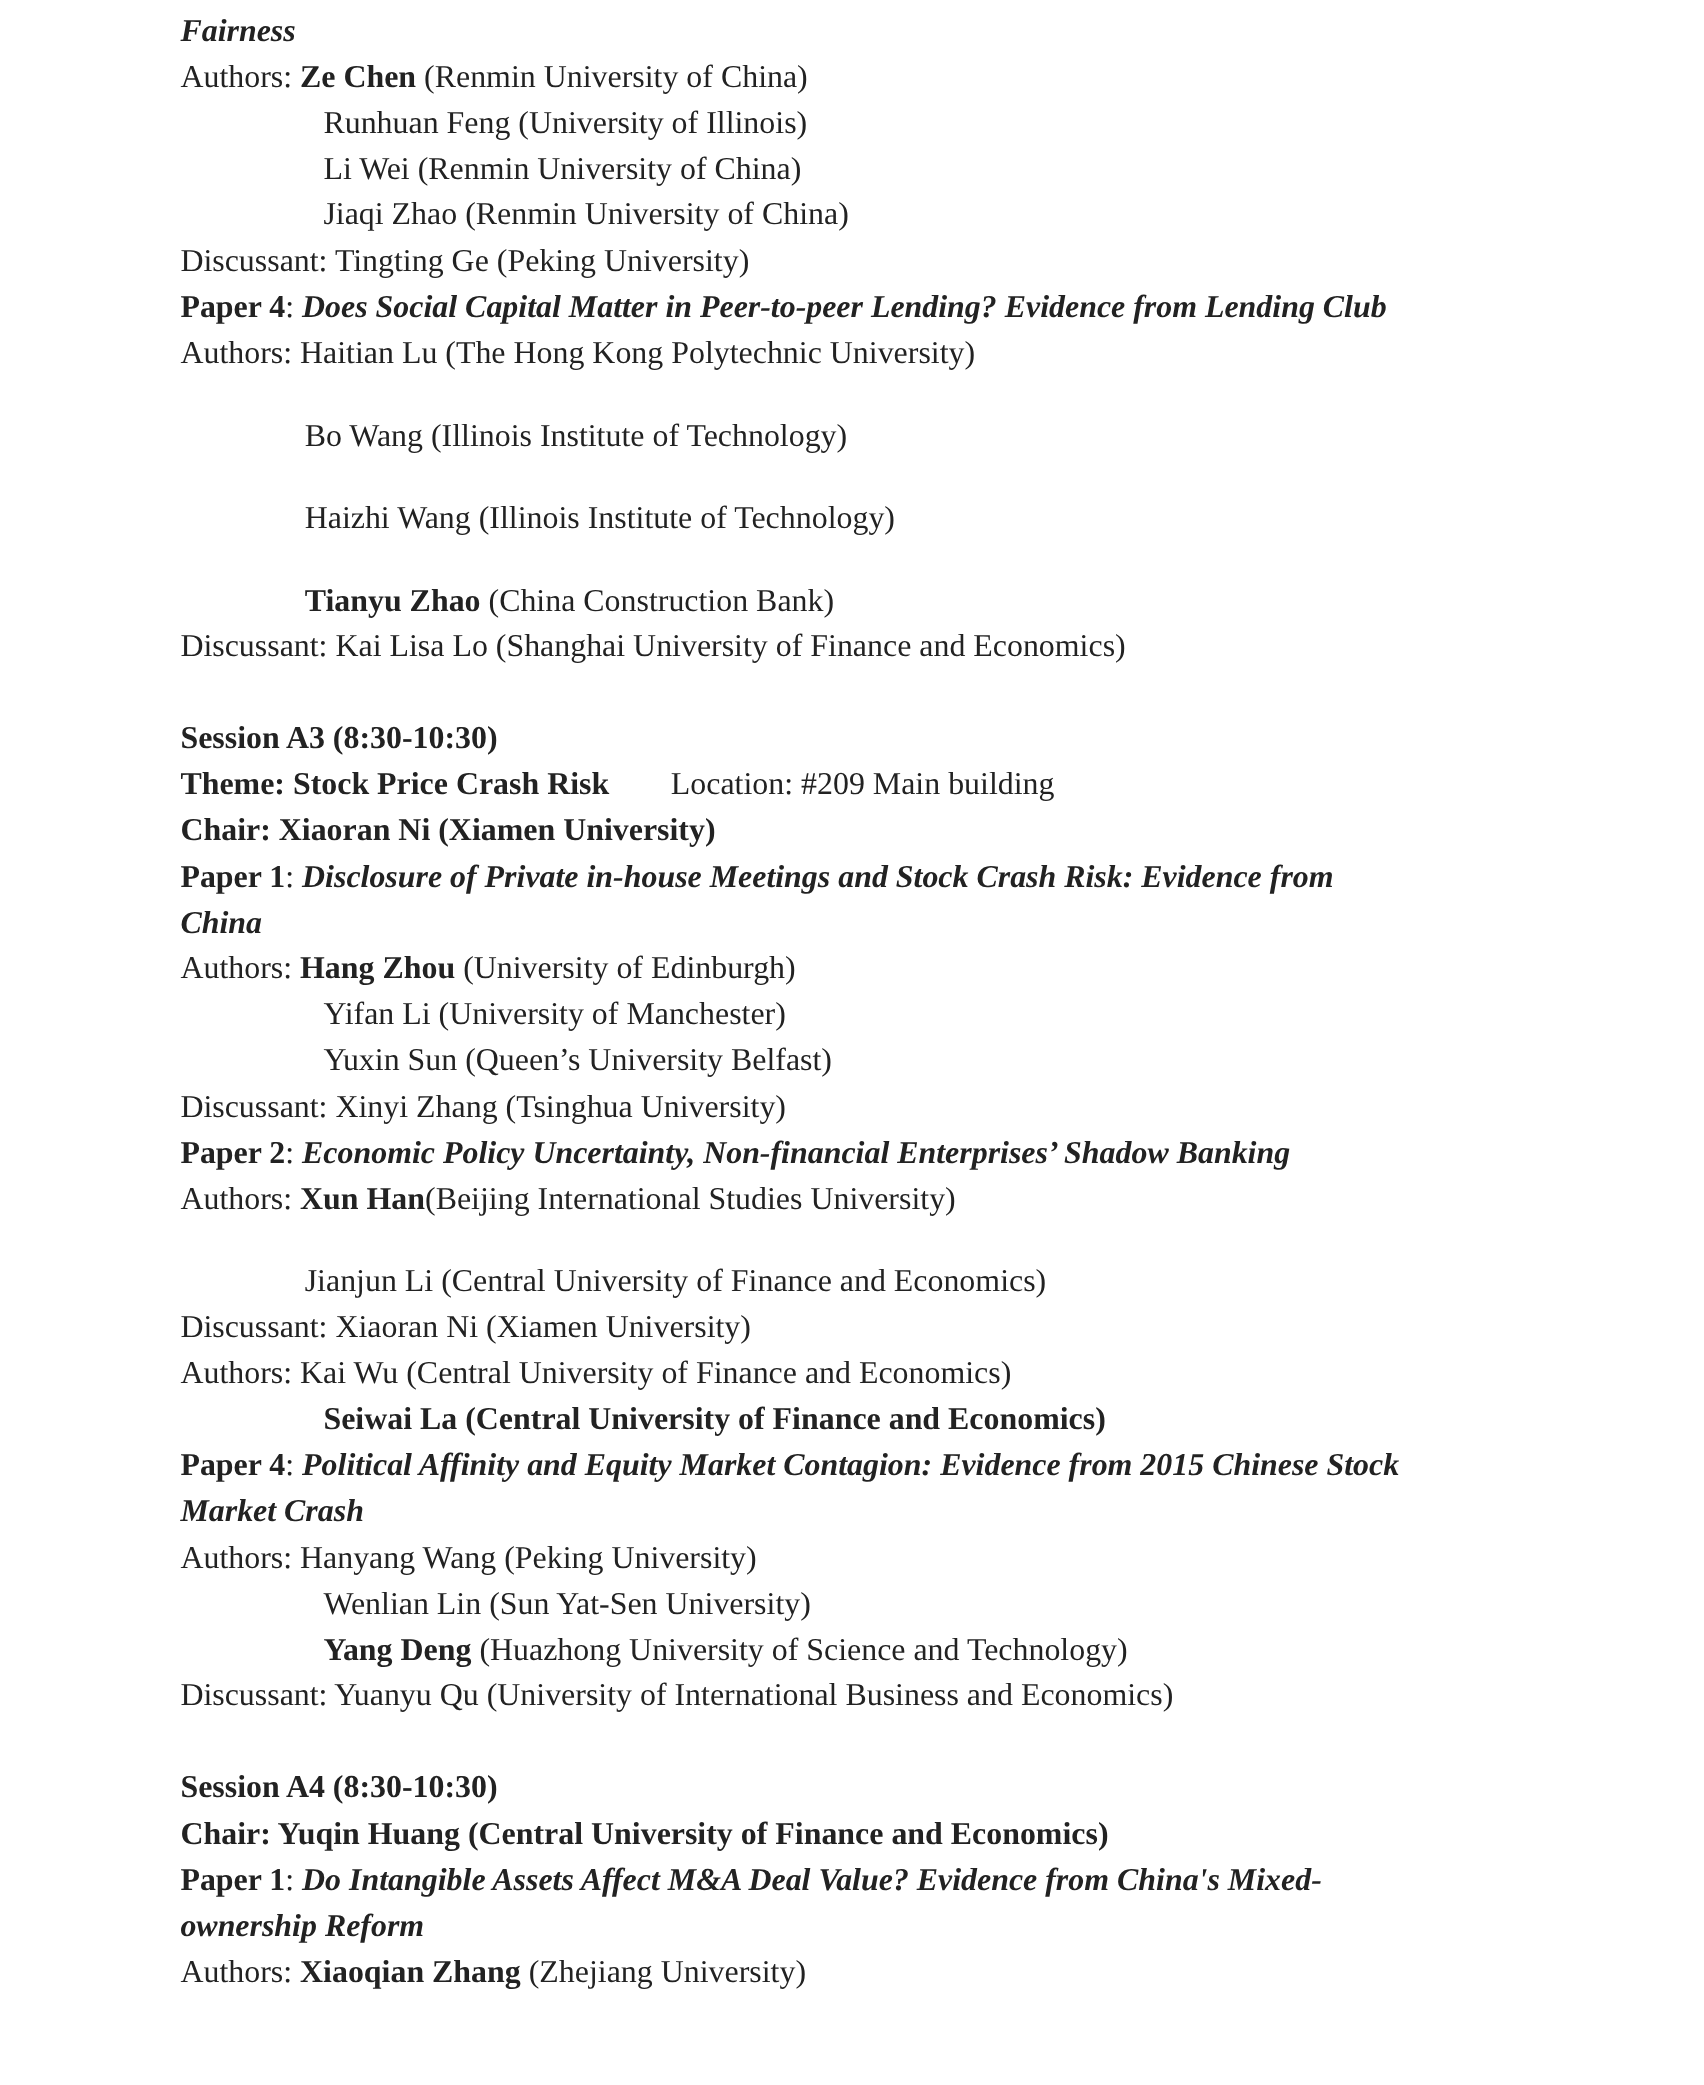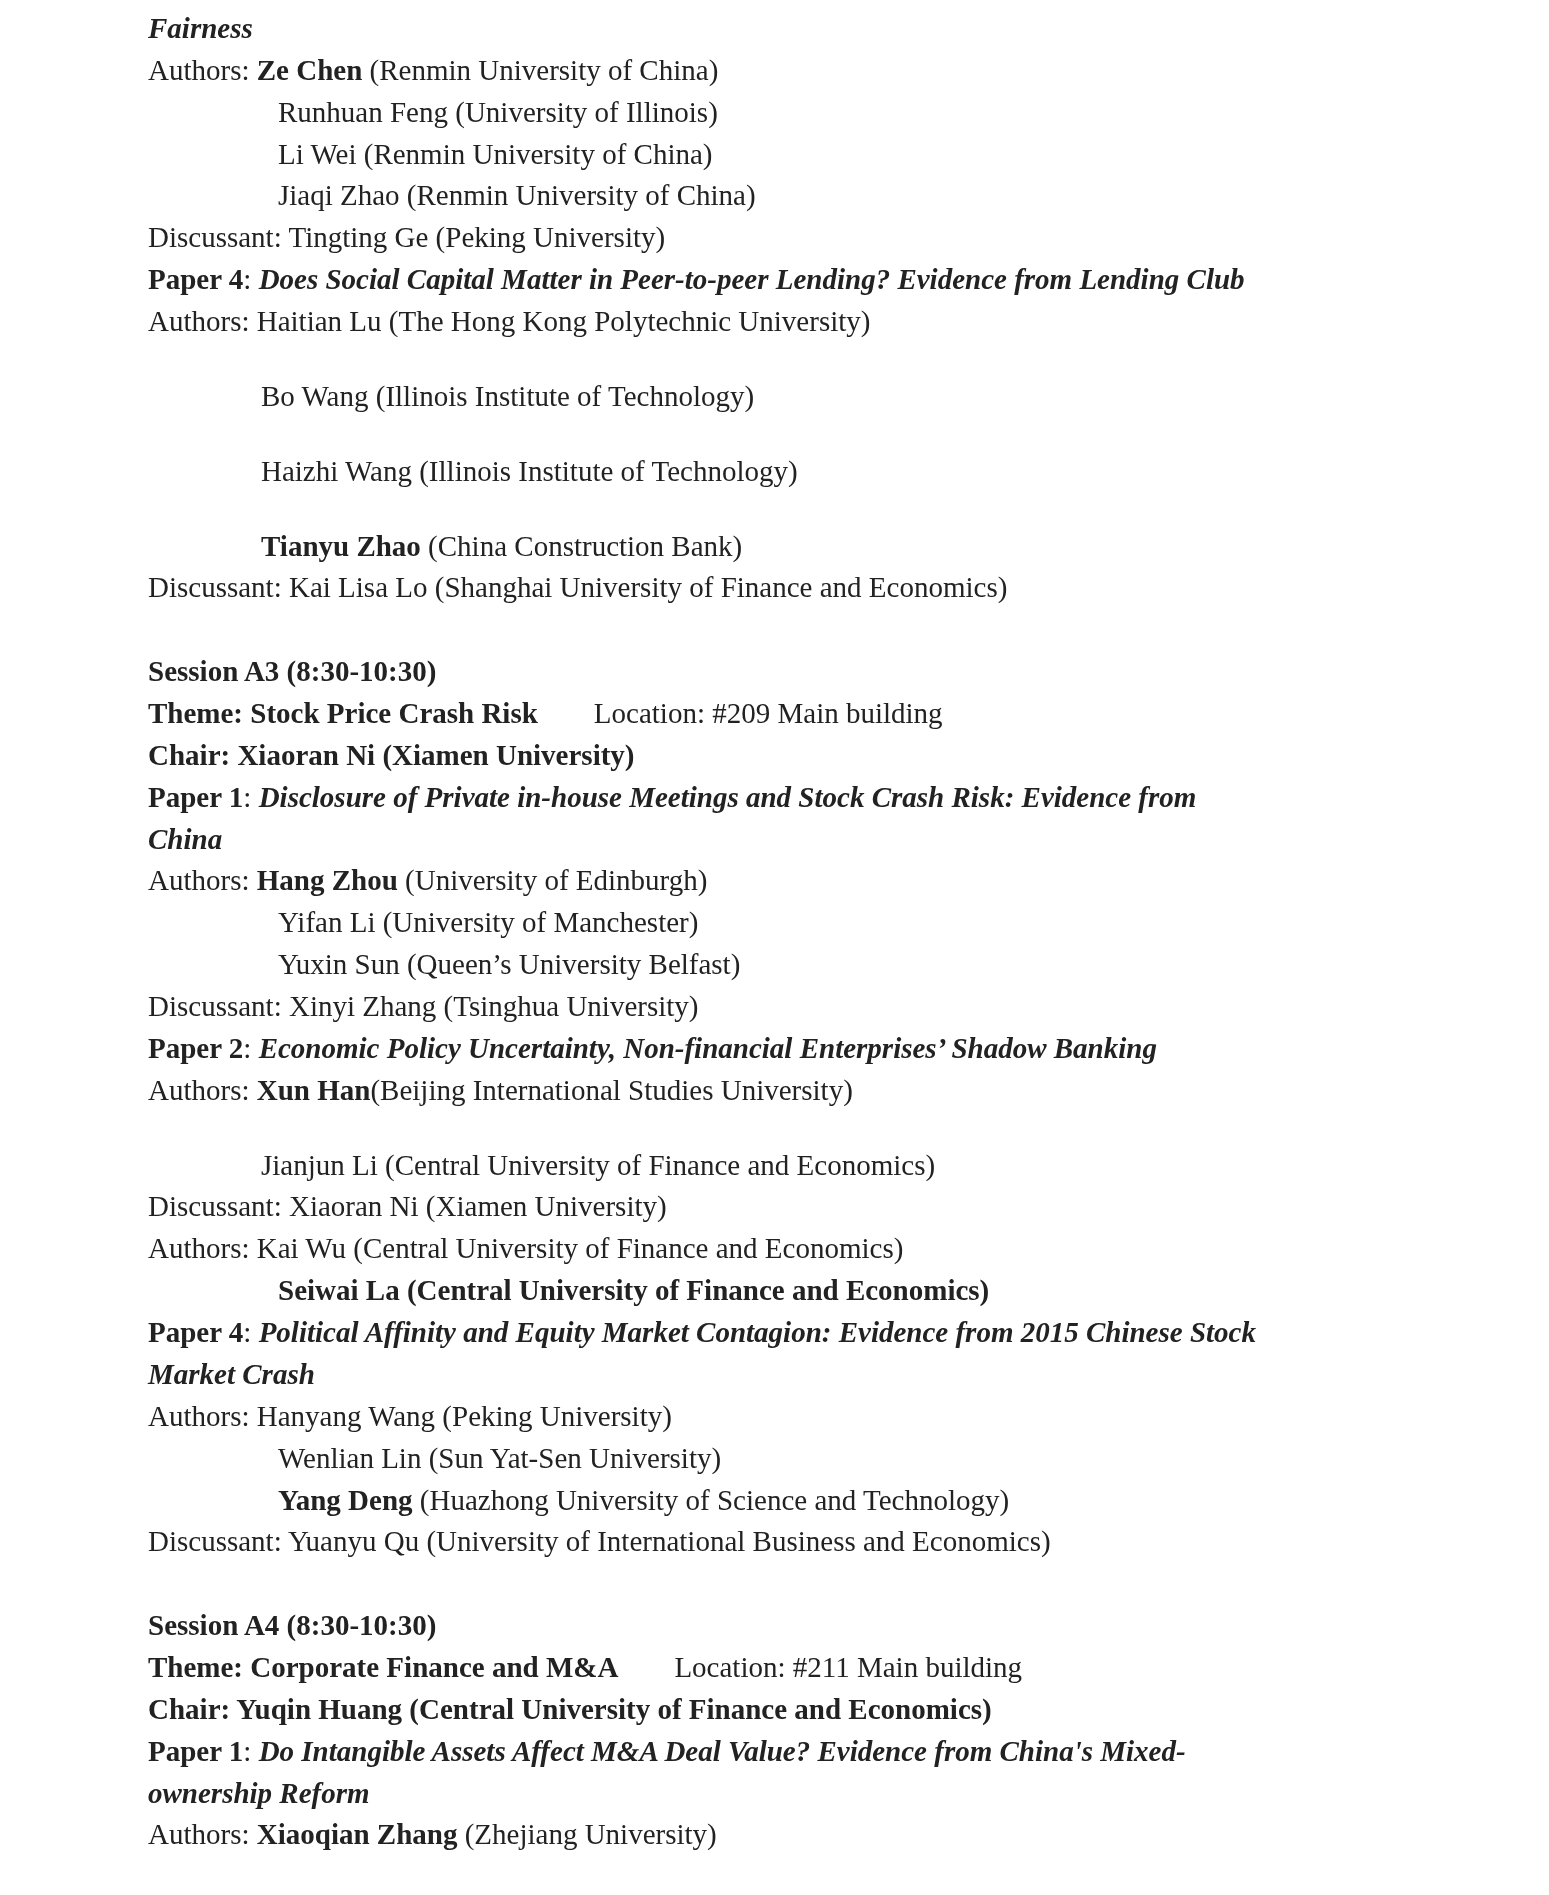--- a/index.html
+++ b/index.html
@@ -11,21 +11,21 @@
     width: 1549px;
     height: 1895px;
     overflow: hidden;
     position: relative;
     font-family: "Liberation Serif", "DejaVu Serif", serif;
     font-size: 29px;
     color: #222222;
   }
   .page {
     position: absolute;
-    left: 148px;
+    left: 164px;
     top: 8px;
     width: 1260px;
   }
   .line {
     height: 41.86px;
     line-height: 41.86px;
     white-space: nowrap;
   }
   .blank { height: 41.86px; }
   .b { font-weight: bold; }
@@ -77,20 +77,19 @@
   <div class="line"><span class="b">Paper 4</span><span>: </span><span class="bi">Political Affinity and Equity Market Contagion: Evidence from 2015 Chinese Stock</span></div>
   <div class="line bi">Market Crash</div>
   <div class="line"><span>Authors: </span><span>Hanyang Wang</span><span> (Peking University)</span></div>
   <div class="line indent-a"><span>Wenlian Lin</span><span> (Sun Yat-Sen University)</span></div>
   <div class="line indent-a"><span class="b">Yang Deng</span><span> (Huazhong University of Science and Technology)</span></div>
   <div class="line">Discussant: Yuanyu Qu (University of International Business and Economics)</div>
 
   <div class="blank"></div>
 
   <div class="line b">Session A4 (8:30-10:30)</div>
-  <div class="line"><span class="b">Theme: Corporate Finance and M&amp;A</span><span class="loc-gap"></span><span>Location: #211 Main building</span></div>
   <div class="line b">Chair: Yuqin Huang (Central University of Finance and Economics)</div>
 
   <div class="line"><span class="b">Paper 1</span><span>: </span><span class="bi">Do Intangible Assets Affect M&amp;A Deal Value? Evidence from China's Mixed-</span></div>
   <div class="line bi">ownership Reform</div>
   <div class="line"><span>Authors: </span><span class="b">Xiaoqian Zhang</span><span> (Zhejiang University)</span></div>
 
 </div>
 
 </body></html>

